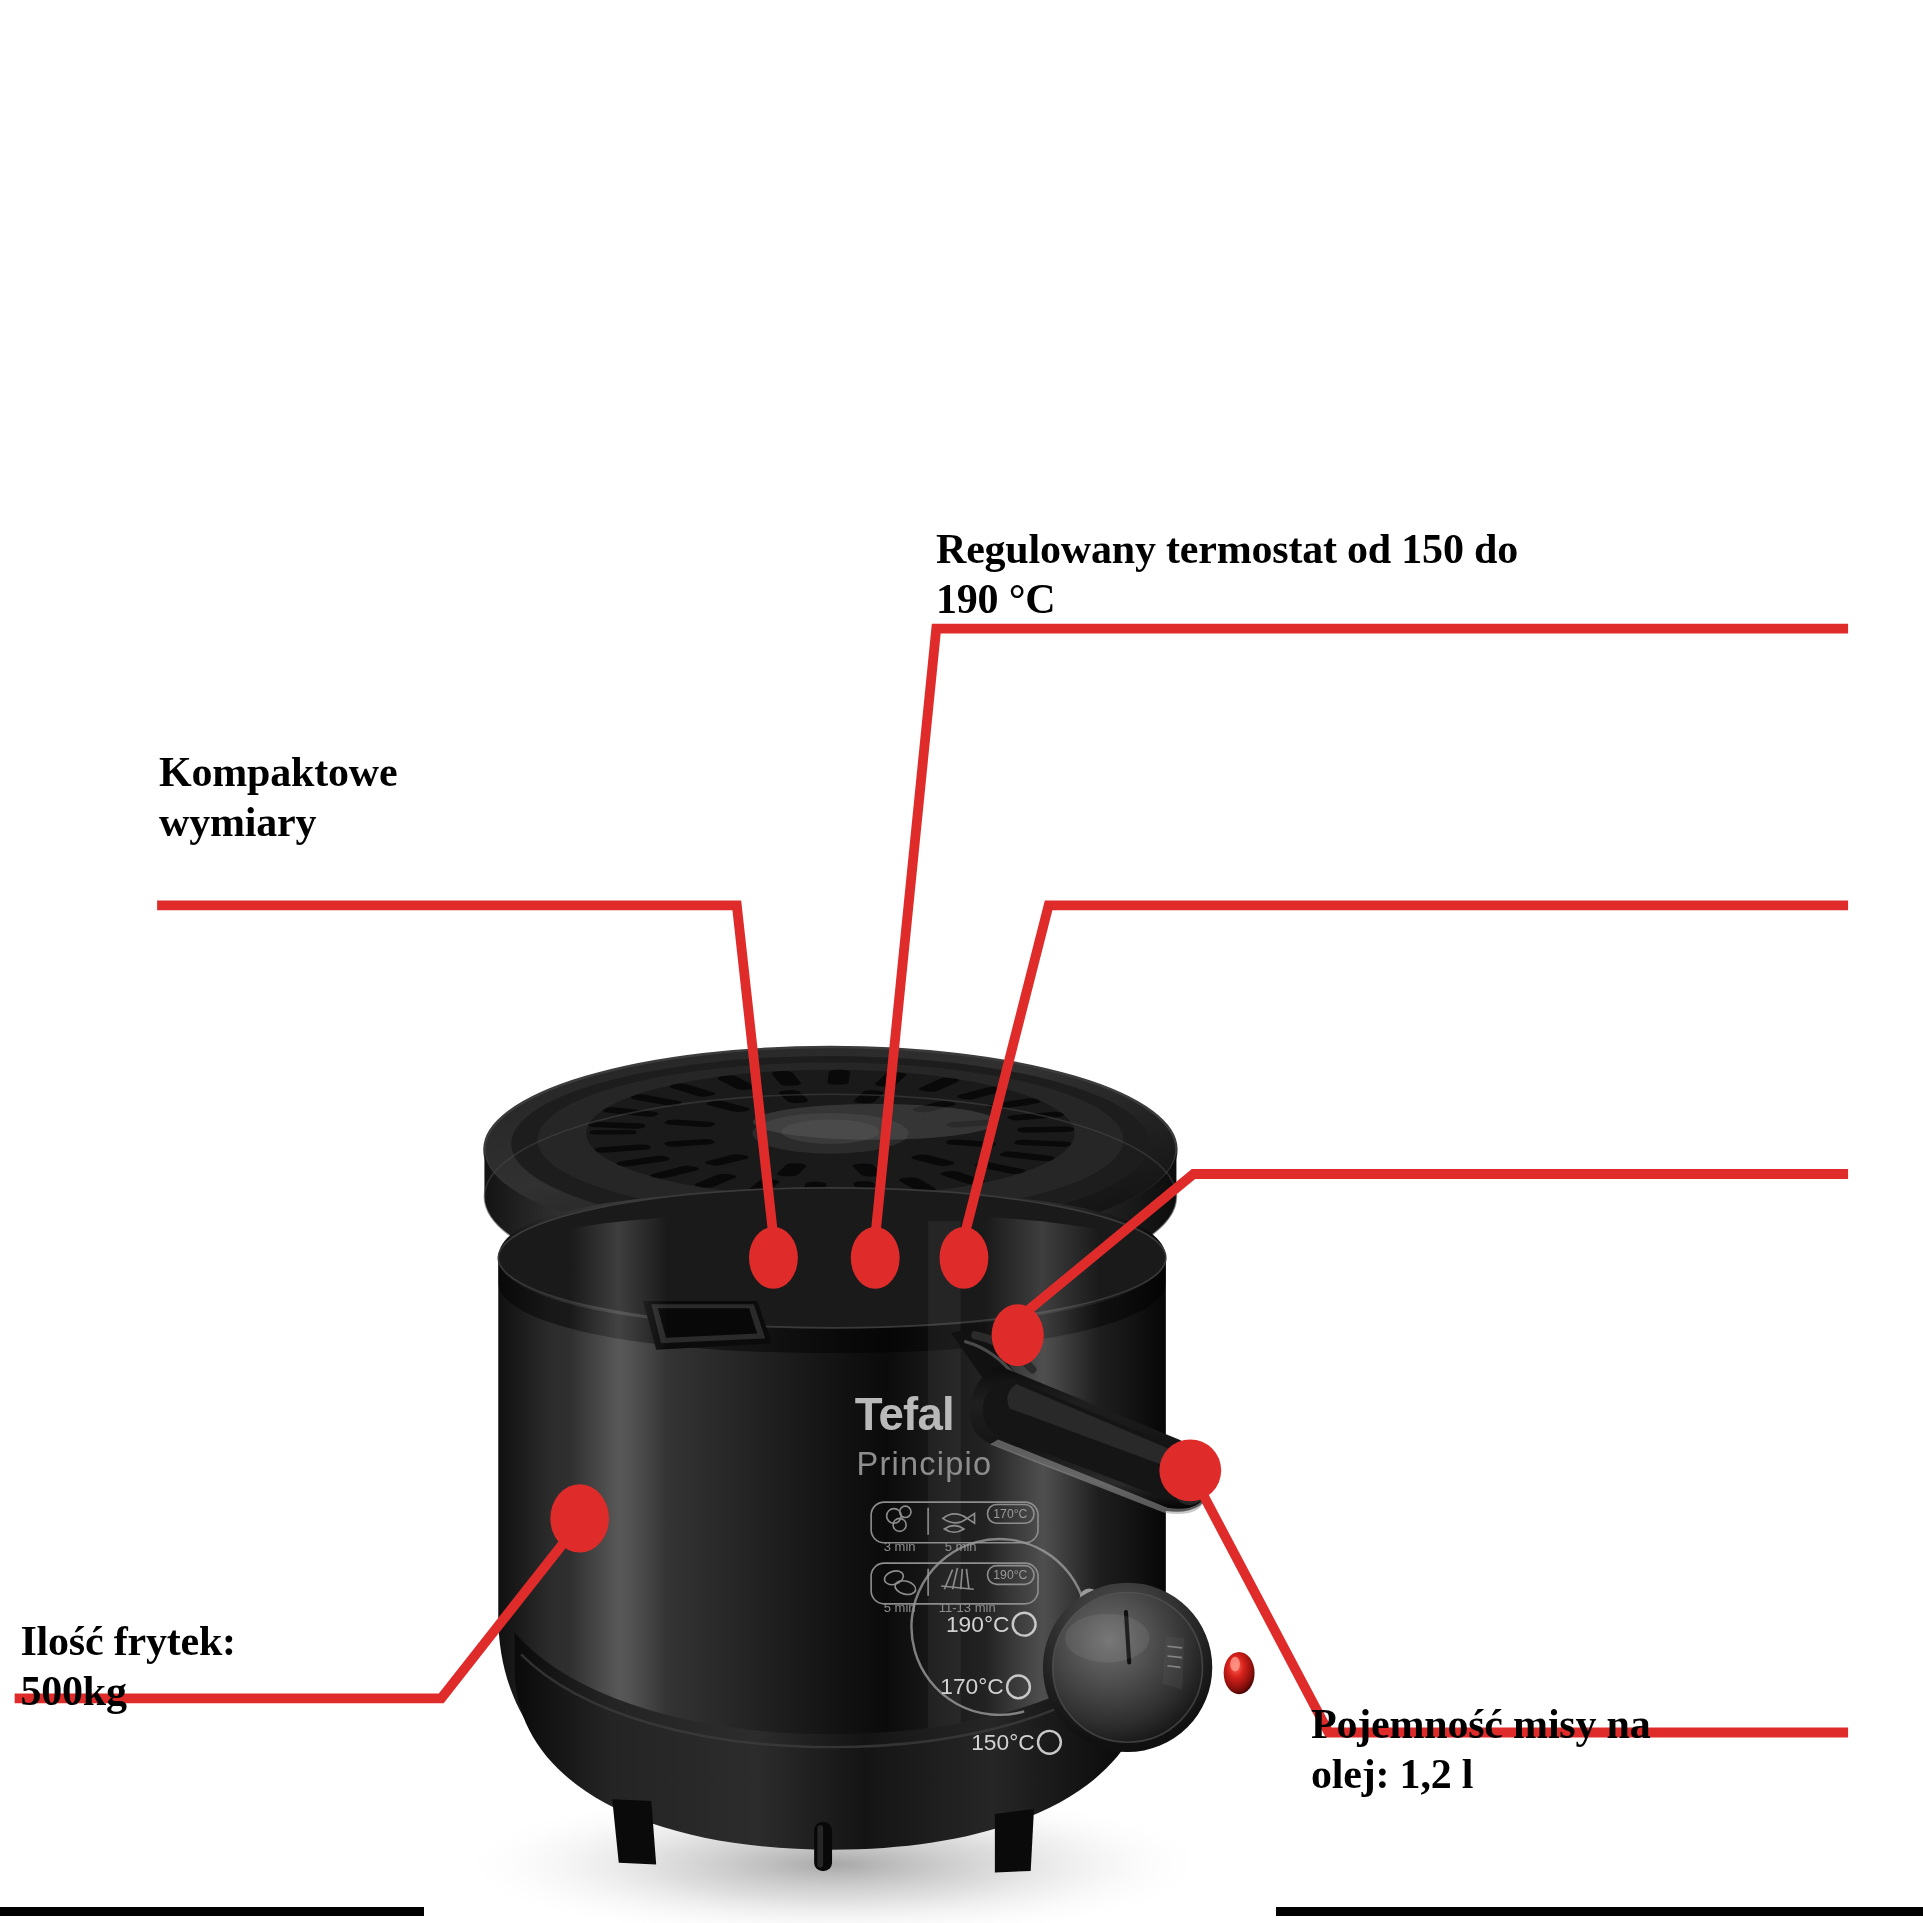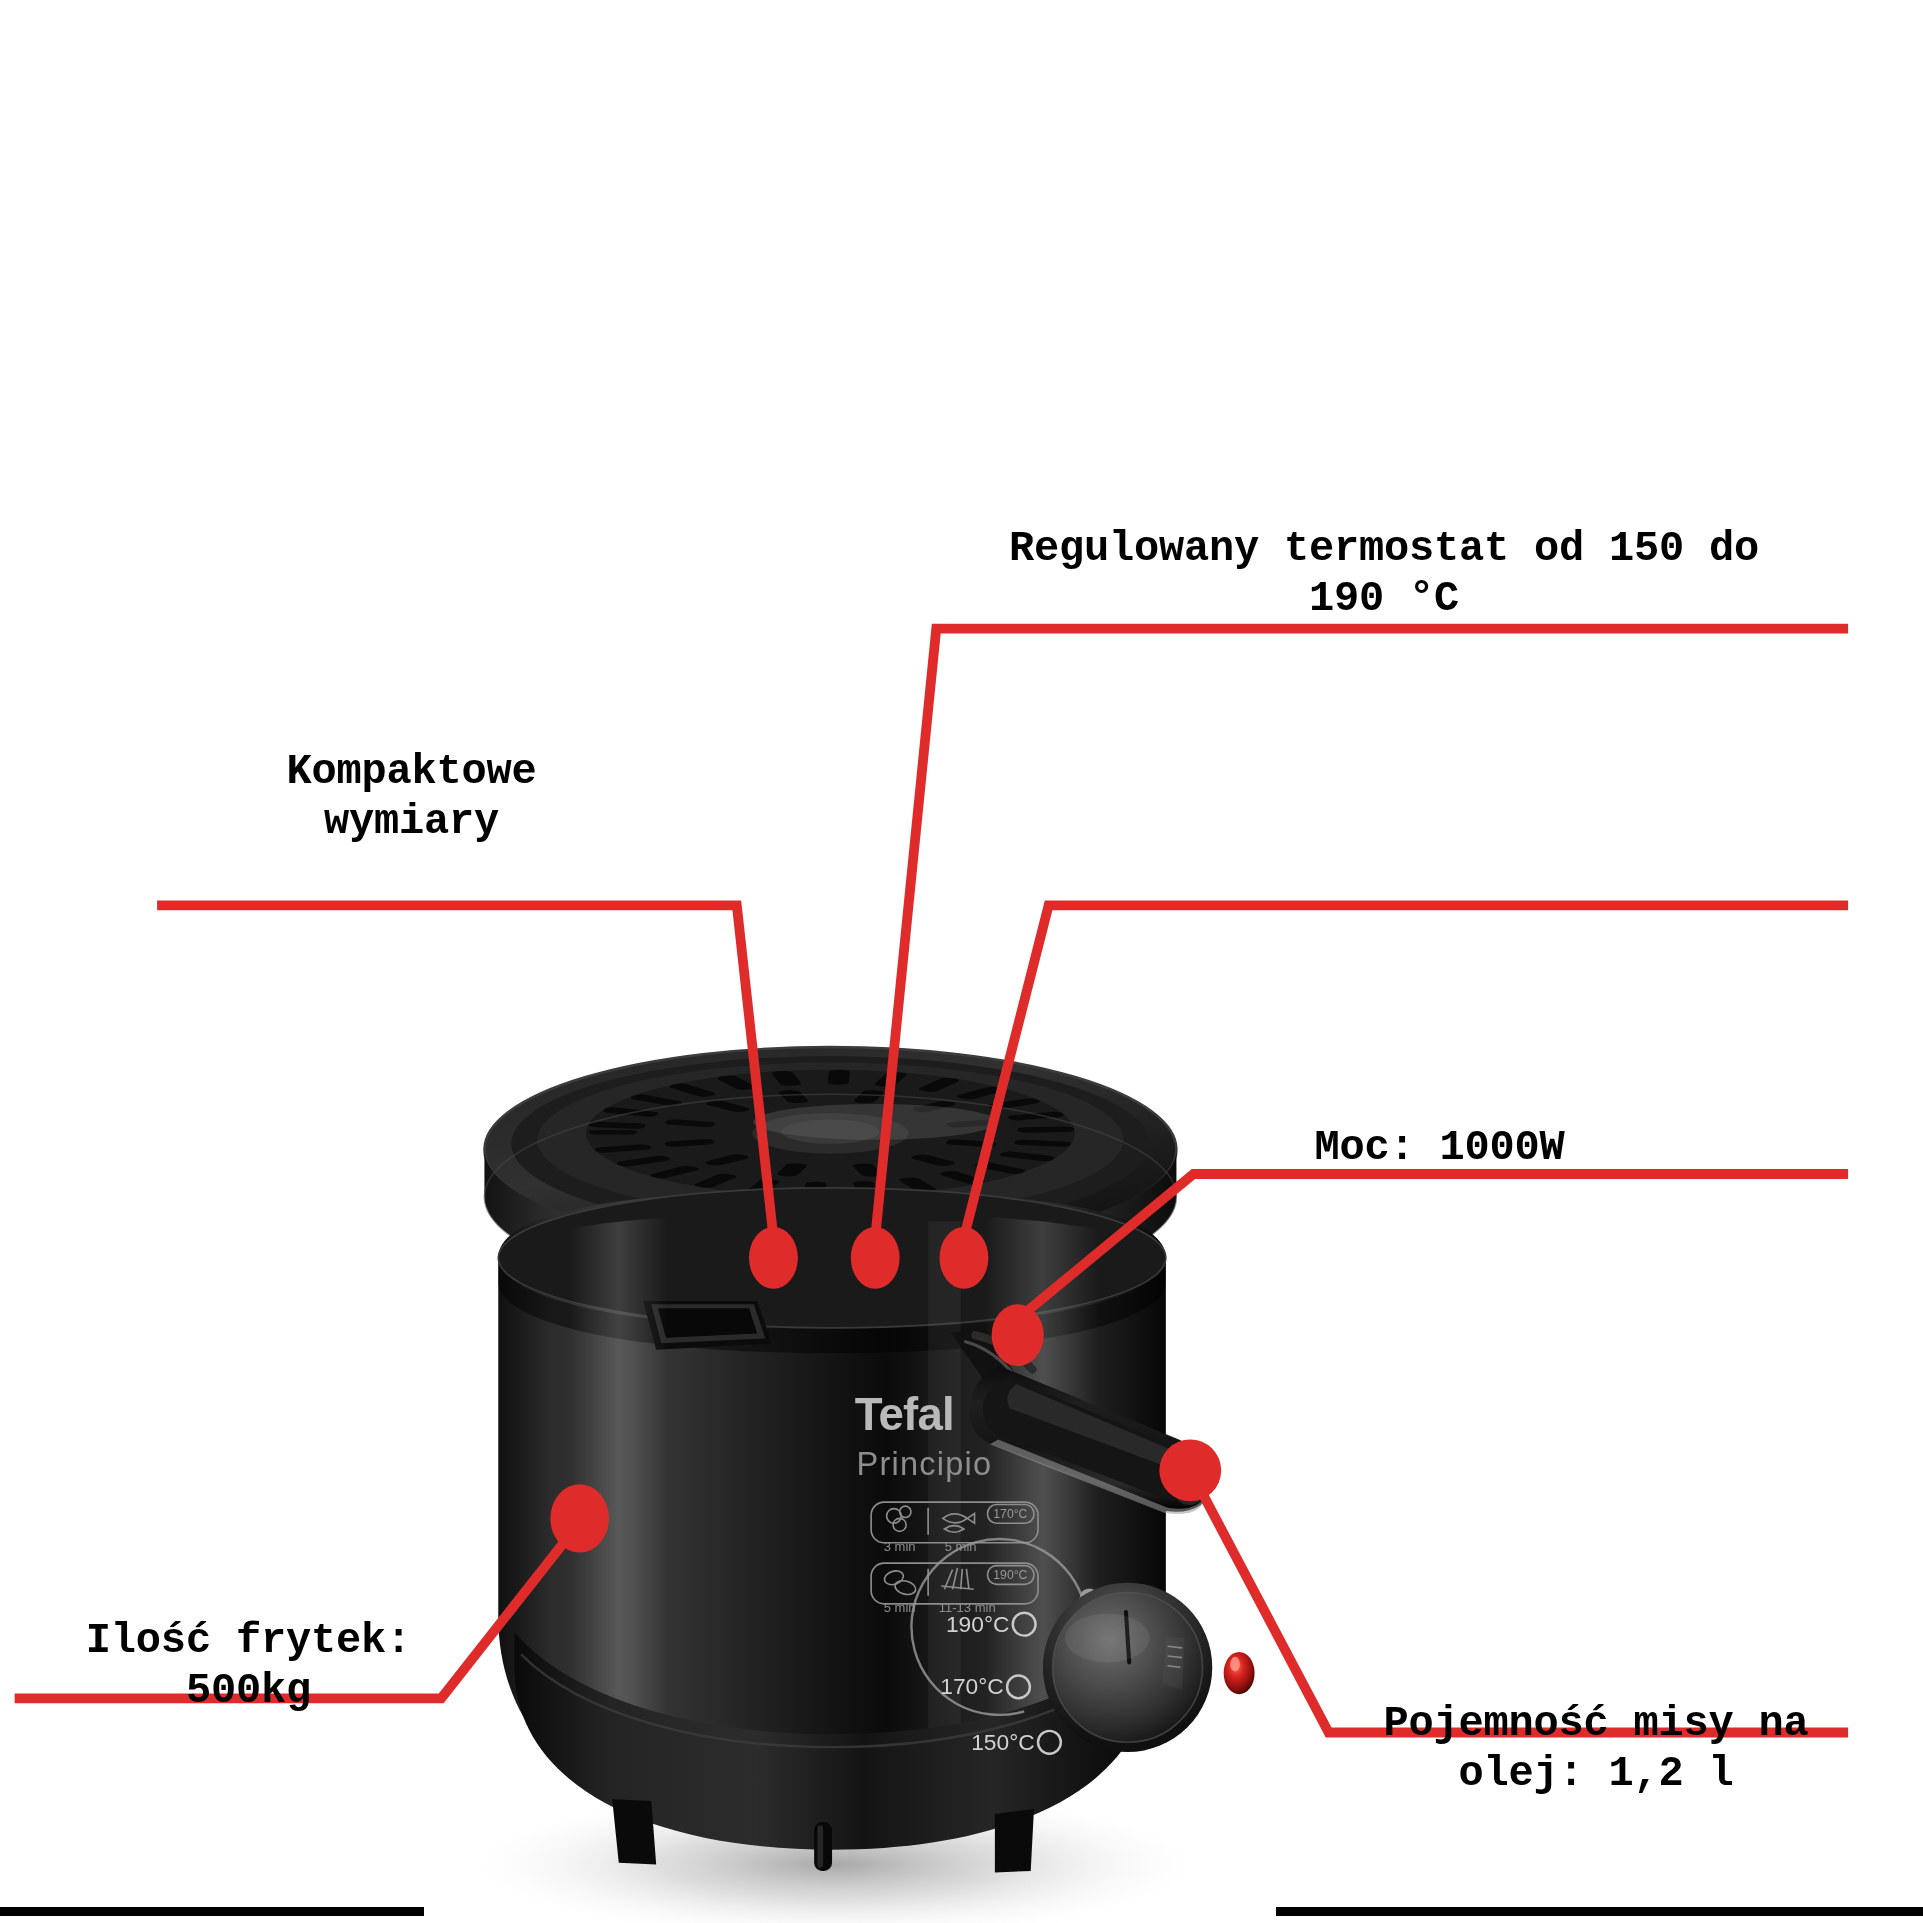--- a/index.html
+++ b/index.html
@@ -19,28 +19,27 @@
   }
   #svg-layer {
     position: absolute;
     left: 0;
     top: 0;
     width: 1923px;
     height: 1923px;
   }
   .callout-label {
     position: absolute;
-    font-family: Liberation Mono, monospace;
+    font-family: Liberation Serif, serif;
     font-weight: bold;
     font-size: 42px;
     line-height: 1.18;
     color: #000000;
     letter-spacing: -0.2px;
     white-space: pre-line;
-    text-align: center;
   }
   .bottom-bar {
     position: absolute;
     background: #000000;
     height: 9px;
     bottom: 7.3px;
   }
 </style>
 </head>
 <body>
@@ -367,21 +366,20 @@
     </g>
   </svg>
 
   <div class="callout-label" style="left:936px; top:525px; width:896px;">Regulowany termostat od 150 do
 190 °C</div>
 
   <div class="callout-label" style="left:159px; top:748px; width:505px;">Kompaktowe
 wymiary</div>
 
 
-  <div class="callout-label" style="left:1195px; top:1124px; width:489px;">Moc: 1000W</div>
 
   <div class="callout-label" style="left:20.4px; top:1581px; width:456px;margin-top:36px;">Ilość frytek:
 500kg</div>
 
   <div class="callout-label" style="left:1311px; top:1700px; width:570px;">Pojemność misy na
 olej: 1,2 l</div>
 
   <div class="bottom-bar" style="left:0px; width:424px;"></div>
   <div class="bottom-bar" style="left:1276px; width:647px;"></div>
 

